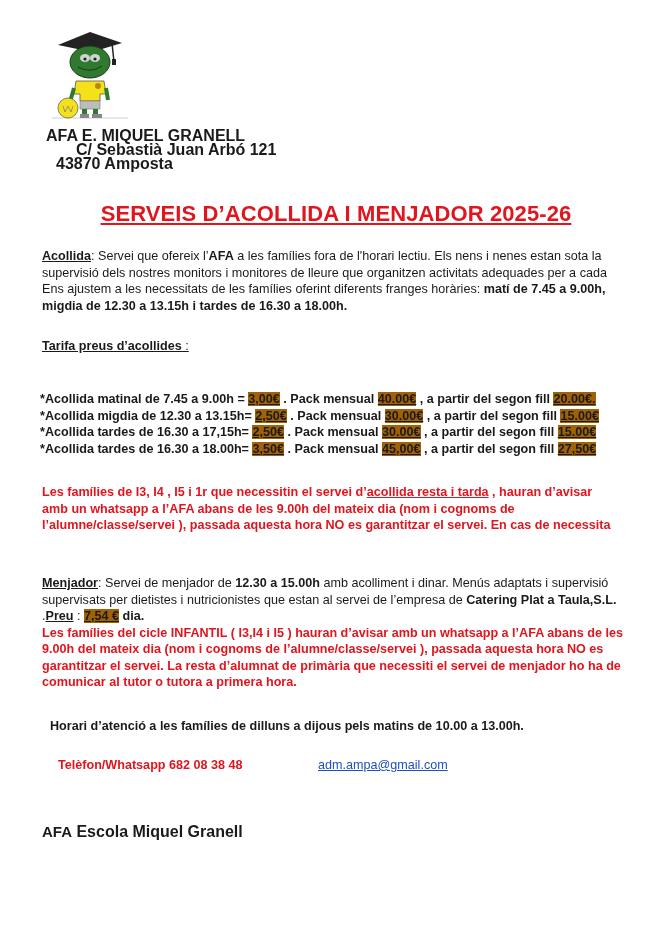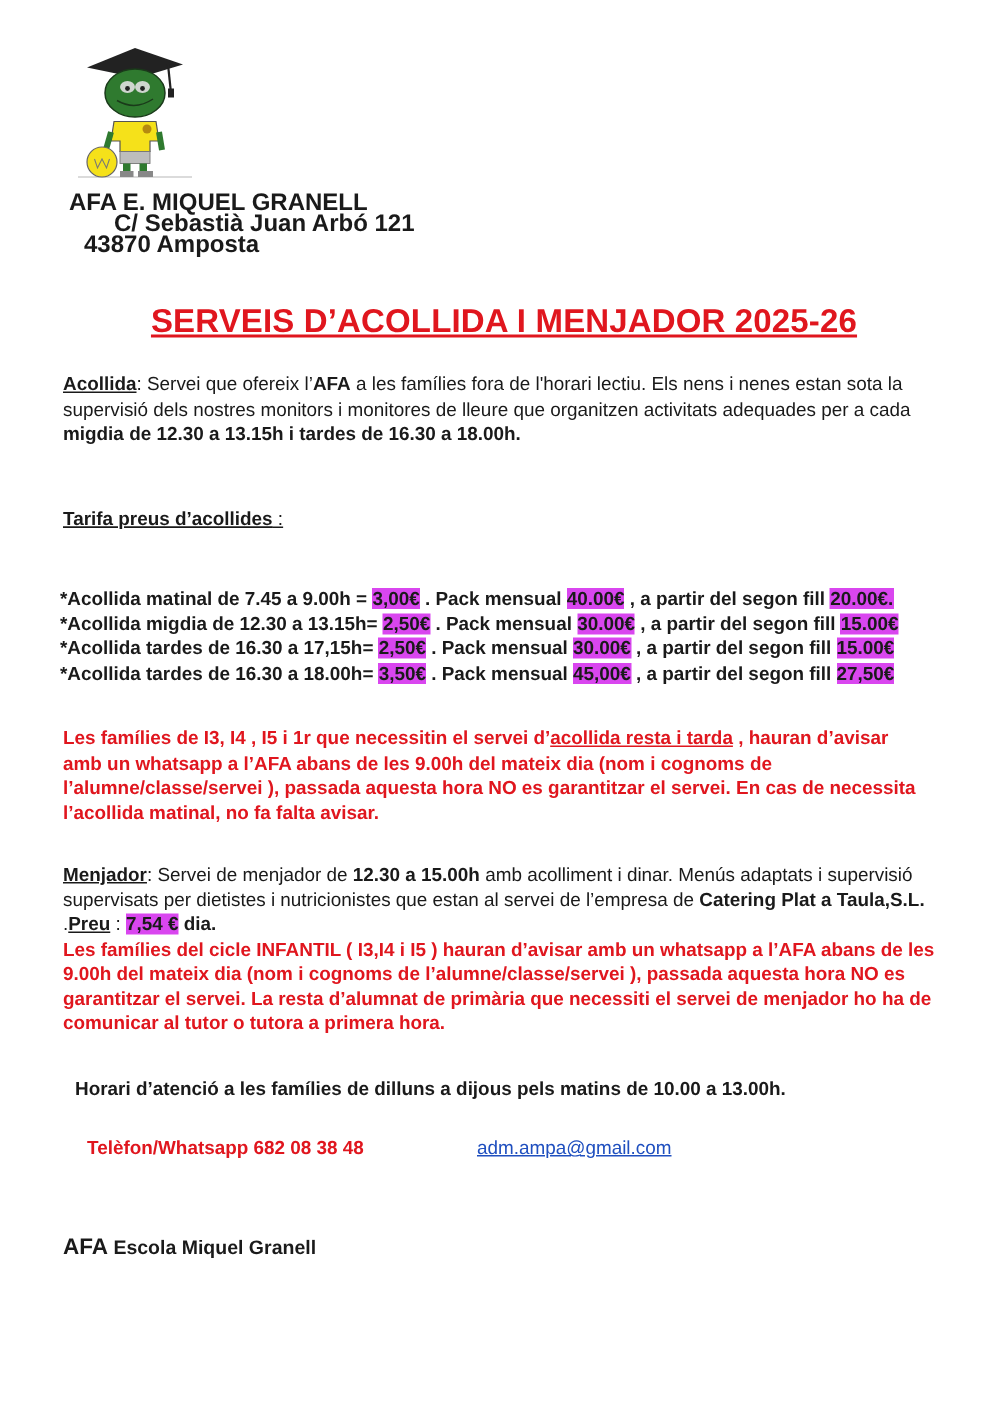--- a/index.html
+++ b/index.html
@@ -7,21 +7,21 @@
            font-family: "Liberation Sans", sans-serif; color: #1a1a1a; }
     .abs { position: absolute; }
     .logo { left: 52px; top: 26px; width: 78px; height: 95px; }
     .hdr { font-weight: bold; font-size: 16px; line-height: 13px; color: #1a1a1a; }
     .title { left: 0; width: 672px; top: 201px; text-align: center; font-weight: bold; font-size: 22px;
              color: #e0161e; text-decoration: underline; letter-spacing: 0.1px; }
     .p { font-size: 12.6px; line-height: 16.5px; left: 42px; width: 620px; white-space: nowrap; }
     .b { font-weight: bold; }
     .u { text-decoration: underline; }
     .red { color: #e0161e; font-weight: bold; }
-    .hl { background: #d946ef; }
+    .hl { background: #a16207; text-decoration: underline; }
     .link { color: #1f4fbf; text-decoration: underline; }
     .line { display: block; }
   </style>
 </head>
 <body>
 
 <div class="abs logo">
   <svg width="78" height="95" viewBox="0 0 78 95">
     <line x1="0" y1="92" x2="76" y2="92" stroke="#cfcfcf" stroke-width="1"></line>
 
@@ -58,20 +58,23 @@
 <div class="abs hdr" style="left:40px; top:143px;margin-left:36px;">C/ Sebastià Juan Arbó 121</div>
 <div class="abs hdr" style="left:56px; top:157px;">43870  Amposta</div>
 
 <div class="abs title">SERVEIS D’ACOLLIDA I MENJADOR 2025-26</div>
 
 <div class="abs p" style="top:248px;">
   <span class="line">
     <span class="b u">Acollida</span><span>: Servei que ofereix l’</span><span class="b">AFA</span><span> a les famílies fora de l'horari lectiu. Els nens i nenes estan sota la</span>
   </span>
   <span class="line">supervisió dels nostres monitors i monitores  de lleure que organitzen activitats adequades per a cada</span>
+  <span class="line">
+    <span> Ens ajustem a les necessitats de les famílies oferint diferents franges horàries: </span><span class="b">matí de 7.45 a 9.00h,</span>
+  </span>
   <span class="line b">migdia de 12.30 a 13.15h i tardes de 16.30 a 18.00h.</span>
 </div>
 
 <div class="abs p" style="top:338px;text-decoration:underline;">
   <span class="b u">Tarifa preus d’acollides</span><span> :</span>
 </div>
 
 <div class="abs p b" style="top:391px; left:40px;">
   <span class="line">
     <span> *Acollida matinal de 7.45 a 9.00h   = </span><span class="hl">3,00€</span><span> . Pack mensual </span><span class="hl">40.00€</span><span> , a partir del segon fill </span><span class="hl">20.00€.</span>
@@ -86,21 +89,20 @@
     <span> *Acollida tardes de 16.30 a 18.00h= </span><span class="hl">3,50€</span><span> . Pack mensual </span><span class="hl">45,00€</span><span> , a partir del segon fill </span><span class="hl">27,50€</span>
   </span>
 </div>
 
 <div class="abs p red" style="top:484px;">
   <span class="line">
     <span>Les famílies de  I3, I4 , I5 i 1r  que necessitin el servei d’</span><span class="u">acollida resta i tarda</span><span> , hauran d’avisar</span>
   </span>
   <span class="line">amb un whatsapp a l’AFA abans de les 9.00h del mateix dia (nom i cognoms de</span>
   <span class="line">l’alumne/classe/servei ), passada aquesta hora NO es garantitzar el servei. En cas de necessita</span>
-  <span class="line">l’acollida matinal, no fa falta avisar.</span>
 </div>
 
 <div class="abs p" style="top:575px;">
   <span class="line">
     <span class="b u">Menjador</span><span>:  Servei de menjador de </span><span class="b">12.30 a 15.00h</span><span> amb acolliment i dinar. Menús adaptats i supervisió</span>
   </span>
   <span class="line">
     <span>supervisats per dietistes i nutricionistes que estan al servei de l’empresa de </span><span class="b">Catering Plat a Taula,S.L.</span>
   </span>
   <span class="line">
@@ -111,14 +113,14 @@
   <span class="line red">garantitzar el servei. La resta d’alumnat de primària que necessiti el servei de menjador ho ha de</span>
   <span class="line red">comunicar al tutor o tutora  a primera hora.</span>
 </div>
 
 <div class="abs p b" style="top:718px; left:50px;">Horari d’atenció a les famílies de dilluns a dijous pels matins de 10.00 a 13.00h.</div>
 
 <div class="abs p red" style="top:757px; left:58px; width:auto;">Telèfon/Whatsapp  682 08 38 48</div>
 <a class="abs p link" style="top:757px; left:318px; width:auto;">adm.ampa@gmail.com</a>
 
 <div class="abs" style="left:42px; top:823px; white-space:nowrap;">
-  <span class="b" style="font-size:15px;">AFA</span><span class="b" style="font-size:13px;"> Escola Miquel Granell</span>
+  <span class="b" style="font-size:15px;">AFA</span><span class="b" style="font-size:16px;"> Escola Miquel Granell</span>
 </div>
 
 </body></html>

